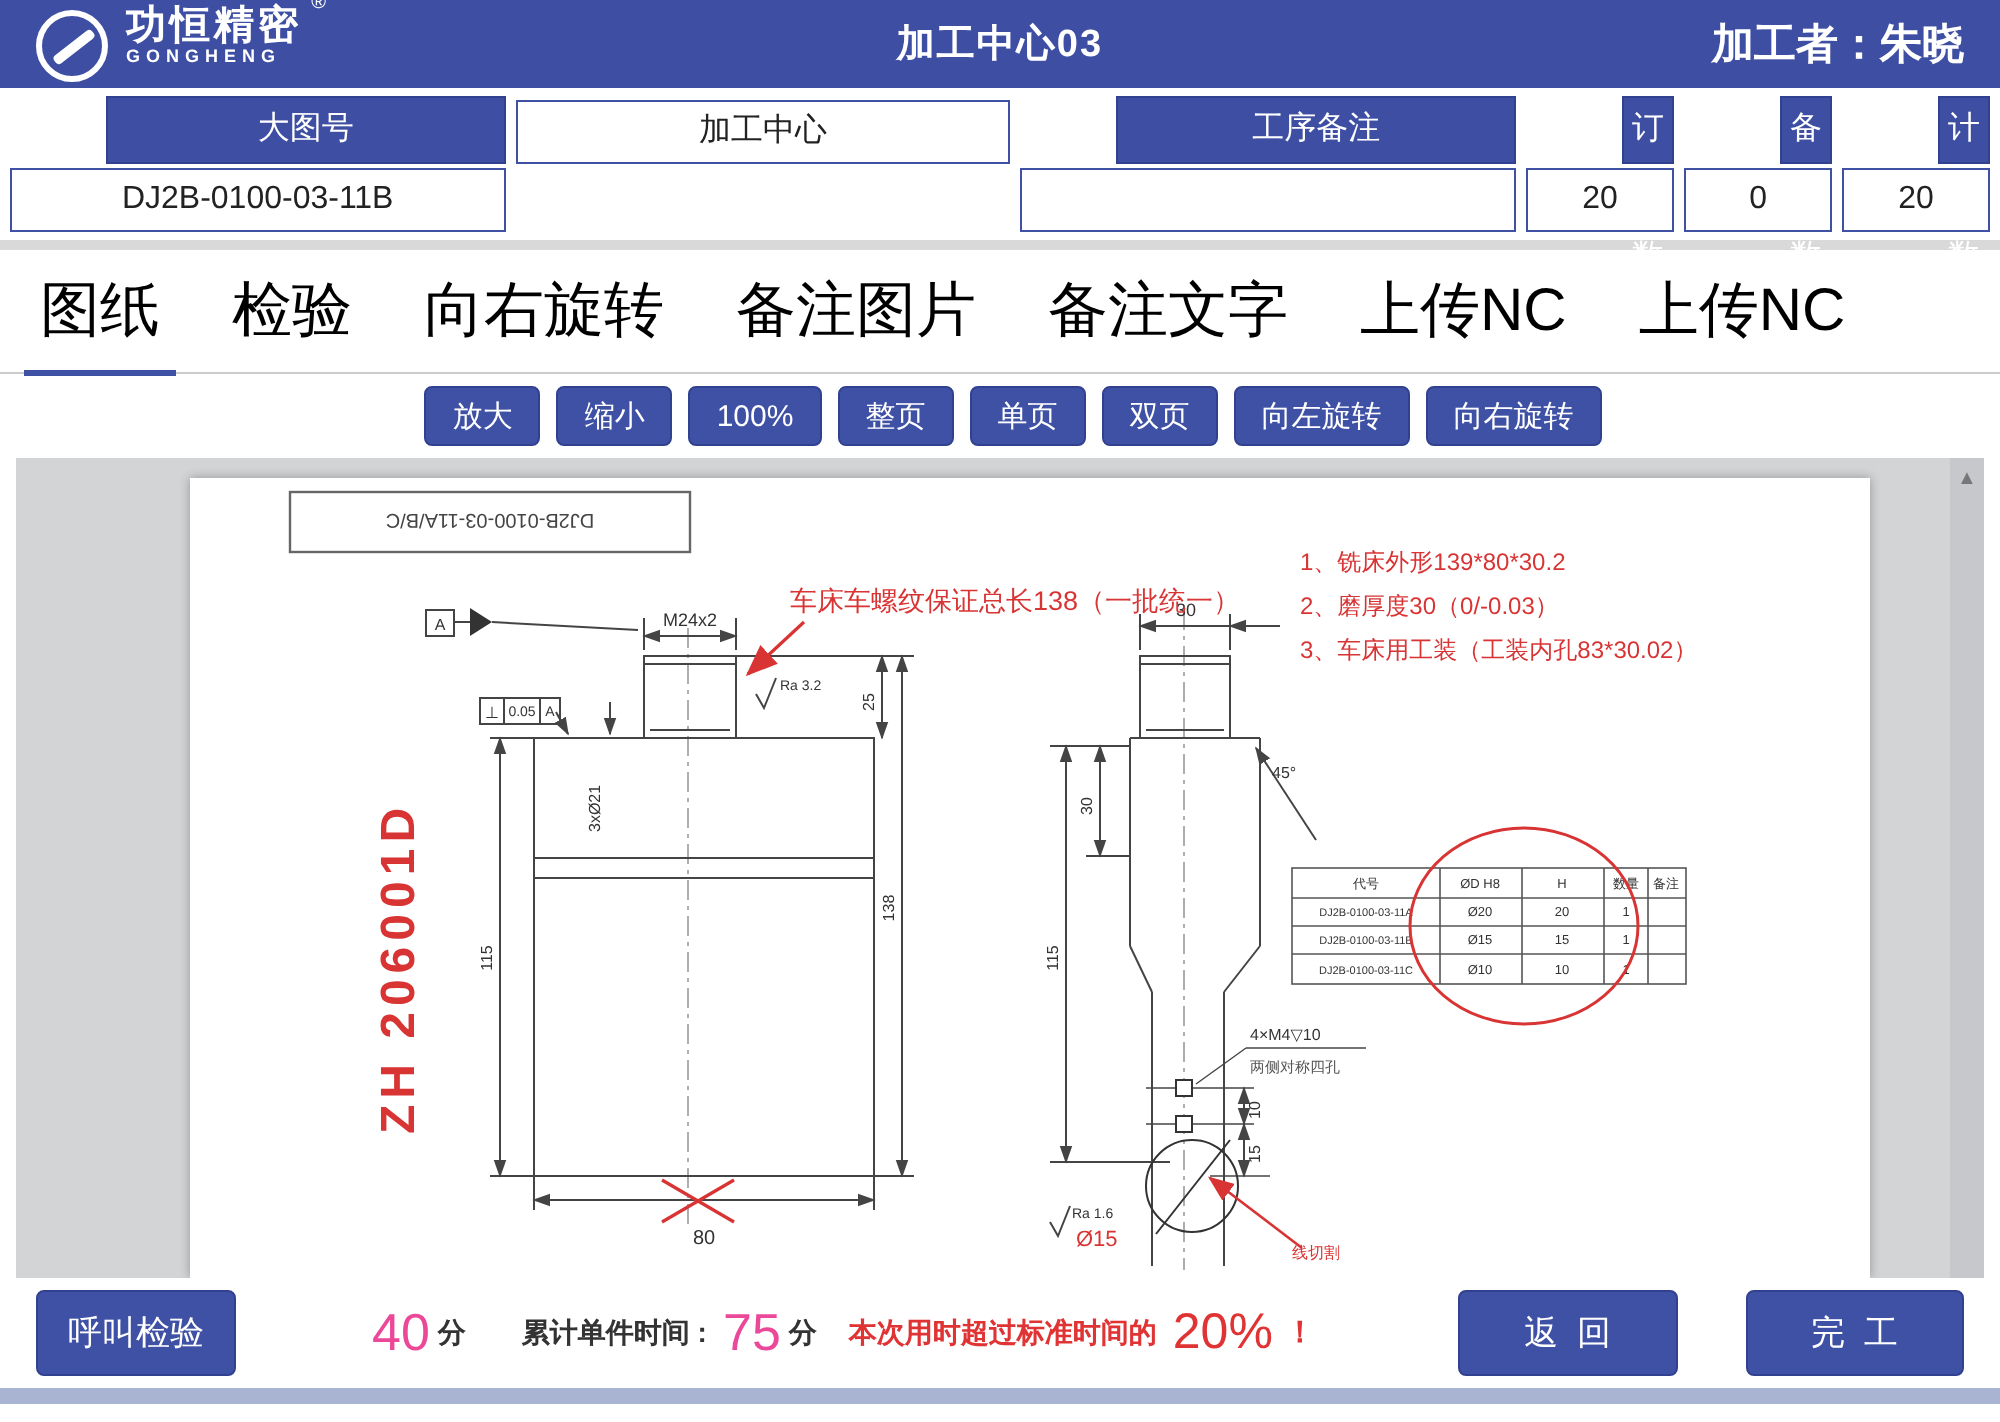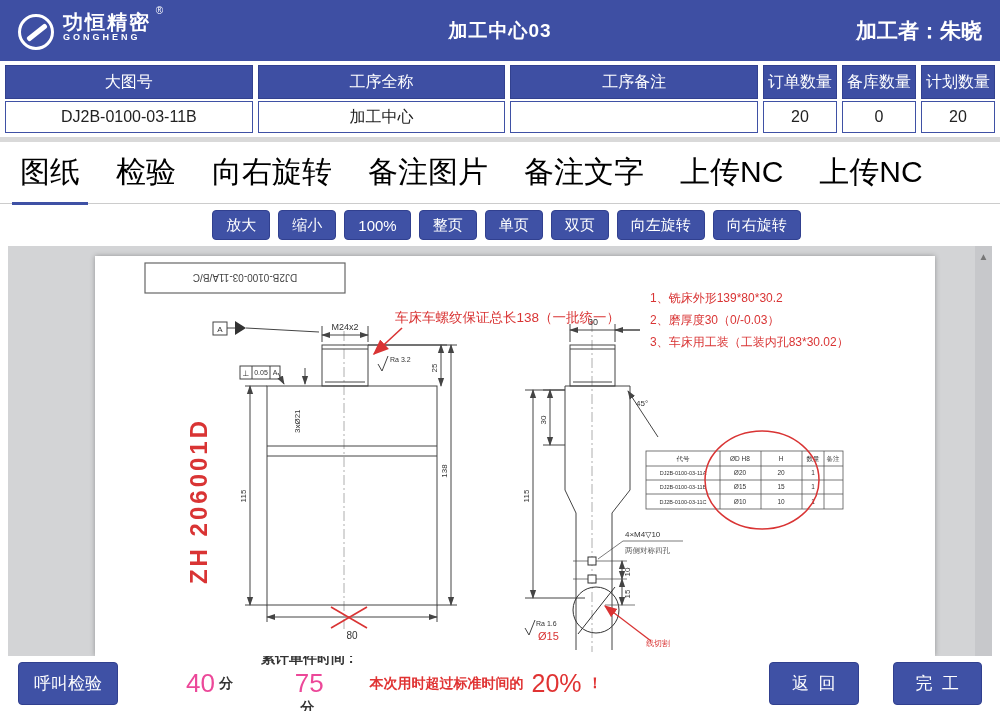--- a/index.html
+++ b/index.html
@@ -1,35 +1,35 @@
 <!DOCTYPE html>
 <html><head>
 <meta charset="utf-8">
 <style>
   * { margin:0; padding:0; box-sizing:border-box; }
   html,body { width:1000px; height:711px; overflow:hidden; font-family:"Liberation Sans","DejaVu Sans",sans-serif; background:#fff; }
 
   
-  .header { height:61px; background:#3e4fa3; display:flex; align-items:center; padding:0 18px; position:relative; color:#fff; }
+  .header { height:44px; background:#3e4fa3; display:flex; align-items:center; padding:0 18px; position:relative; color:#fff; }
   .logo { display:flex; align-items:flex-start; gap:9px; }
   .logo-mark { width:36px; height:36px; border:3px solid #fff; border-radius:50%; position:relative; margin-top:2px; }
   .logo-mark::after { content:""; position:absolute; left:4px; top:13px; width:24px; height:5px; background:#fff; transform:rotate(-38deg); border-radius:2px; }
   .brand-text { display:flex; flex-direction:column; line-height:1.05; position:relative; padding-right:10px; }
   .brand-cn { font-size:20px; font-weight:bold; letter-spacing:2px; }
   .brand-en { font-size:9px; font-weight:bold; letter-spacing:3px; }
   .brand-reg { position:absolute; right:-2px; top:-6px; font-size:10px; }
   .header-title { position:absolute; left:0; right:0; text-align:center; font-size:19px; font-weight:bold; letter-spacing:1px; pointer-events:none; }
   .header-operator { margin-left:auto; font-size:21px; font-weight:bold; }
 
   
   .infobar { display:flex; gap:5px; padding:4px 5px; background:#fff; }
   .info-cell { display:flex; flex-direction:column; }
   .info-cell.lg { flex:1 1 0; }
   .info-cell.sm { flex:0 0 74px; }
-  .info-head { height:34px; line-height:32px; text-align:center; background:#3e4fa3; border:1px solid #32418f; color:#fff; font-size:16px; }
+  .info-head { height:34px; line-height:32px; text-align:center; background:#3e4fa3; border:1px solid #32418f; color:#fff; font-size:16px;margin-left:48px; }
   .info-val { height:32px; line-height:30px; text-align:center; border:1px solid #3f51a5; margin-top:2px; font-size:16px; color:#222; background:#fff; }
   .divider { height:5px; background:#d9d9d9; }
 
   
   .tabs { height:62px; background:#fff; border-bottom:1px solid #ccc; display:flex; align-items:center; padding-left:12px; gap:20px; }
   .tab { font-size:30px; color:#000; padding:11px 8px 9px; cursor:pointer; border-bottom:3px solid transparent; }
   .tab.active { border-bottom:3px solid #3f51a5; }
 
   
   .toolbar { height:42px; display:flex; align-items:center; gap:8px; padding-left:13px; background:#fff;justify-content:center; }
@@ -38,30 +38,30 @@
   
   .viewer { position:relative; margin:0 8px; height:410px; background:#d3d4d6; overflow:hidden; }
   .v-scrollbar { position:absolute; top:0; right:0; width:17px; height:100%; background:#c7c8cb; text-align:center; }
   .v-scroll-up { font-size:10px; color:#777; padding-top:5px; cursor:pointer; }
   .page { position:absolute; left:87px; top:10px; width:840px; height:400px; background:#fff; box-shadow:0 0 5px rgba(0,0,0,.3); }
 
   
   .footer { height:55px; display:flex; align-items:center; padding:0 18px; background:#fff; }
   .call-btn { background:#3f51a5; border:1px solid #31408f; border-radius:4px; color:#fff; font-size:17px; padding:9px 15px; cursor:pointer; font-family:inherit; }
   .time-group { display:flex; align-items:center; margin-left:60px; color:#333; }
-  .time-group.acc { margin-left:28px;flex-direction:column; }
+  .time-group.acc { margin-left:28px; }
   .time-label { font-size:14px; font-weight:bold; }
   .time-value { font-size:26px; color:#ec4899; margin:0 4px 0 8px;text-align:center; }
   .time-unit { font-size:14px; font-weight:bold; }
   .warning { display:flex; align-items:center; margin-left:16px; color:#e03333; }
   .warn-prefix { font-size:14px; font-weight:bold; }
   .warn-value { font-size:25px; margin:0 6px 0 8px; }
   .warn-suffix { font-size:15px; font-weight:bold; }
   .footer-spacer { flex:1; }
-  .nav-btn { background:#3f51a5; border:1px solid #31408f; border-radius:4px; color:#fff; font-size:17px; padding:9px 22px; cursor:pointer; margin-left:34px; font-family:inherit; white-space:pre; }
+  .nav-btn { background:#3f51a5; border:1px solid #31408f; border-radius:4px; color:#fff; font-size:17px; padding:9px 32px; cursor:pointer; margin-left:34px; font-family:inherit; white-space:pre; }
   .bottom-strip { height:8px; background:#a9b4d3; }
 
   
   .dwg-dim { fill:#333; }
   .dwg-red { fill:#d93434; }
 </style>
 </head>
 <body>
 
 <div class="header">
@@ -76,21 +76,20 @@
   <div class="header-title">加工中心03</div>
   <div class="header-operator">加工者：朱晓</div>
 </div>
 
 <div class="infobar">
   <div class="info-cell lg">
     <div class="info-head">大图号</div>
     <div class="info-val">DJ2B-0100-03-11B</div>
   </div>
   <div class="info-cell lg">
-    <div class="info-head">工序全称</div>
     <div class="info-val">加工中心</div>
   </div>
   <div class="info-cell lg">
     <div class="info-head">工序备注</div>
     <div class="info-val"></div>
   </div>
   <div class="info-cell sm">
     <div class="info-head">订单数量</div>
     <div class="info-val">20</div>
   </div>

